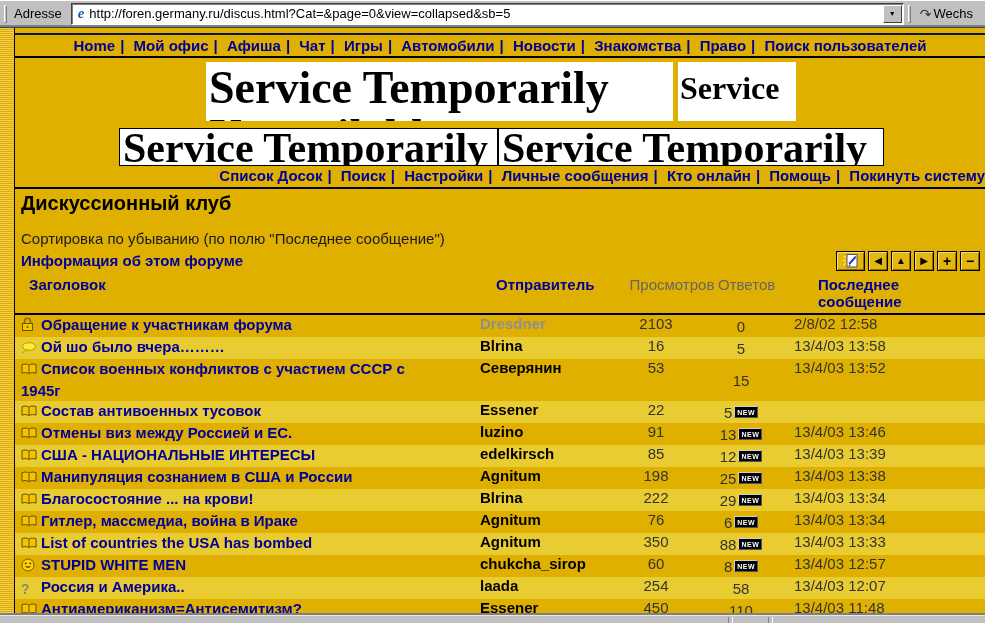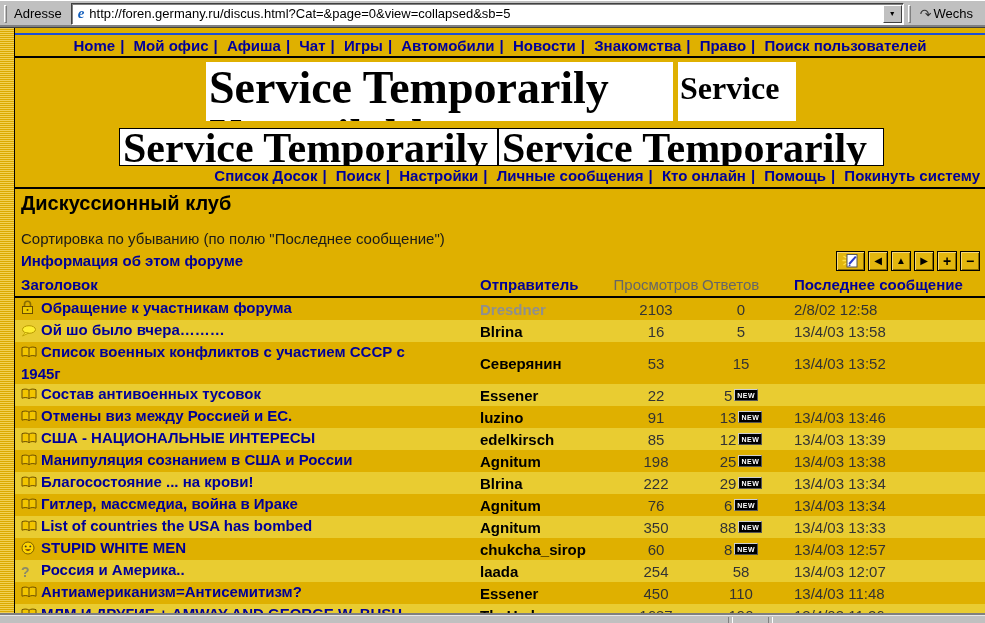--- a/index.html
+++ b/index.html
@@ -35,38 +35,38 @@
     overflow:hidden; white-space:nowrap; }
   .go-icon { font-size:14px; color:#333; margin-right:2px; }
   .go-label { font-size:13px; color:#000; }
   
   .page {
     position:absolute; top:28px; left:14px; width:971px; height:595px;
     background:#dfb000; border-left:1px solid #000; overflow:hidden;
   }
   .topnav {
     margin-top:5px; height:25px; line-height:21px;
-    border-top:2px solid #1d4ed8; border-bottom:2px solid #000;
+    border-top:2px solid #0f172a; border-bottom:2px solid #000;
     text-align:center; font-size:15px; font-weight:bold; color:#000099;
   }
   .nav-unit { display:inline; }
   .nav-sep { margin:0 5px; }
   .nav-unit:last-child .nav-sep { display:none; }
   .nav-link { cursor:pointer; }
   
   .banners { position:relative; height:108px; }
   .adbox { position:absolute; background:#fff; overflow:hidden;
     font-family:"Liberation Serif",serif; font-weight:bold; color:#000; }
   .adbox-a { left:191px; top:4px;  width:467px; height:59px; font-size:46px; line-height:48px; padding:2px 0 0 3px; }
   .adbox-b { left:663px; top:4px;  width:118px; height:59px; font-size:32px; line-height:48px; padding:2px 0 0 2px; }
   .adbox-c { left:104px; top:70px; width:379px; height:38px; font-size:42px; line-height:48px; padding-left:3px; border:1px solid #000; }
   .adbox-c .adtxt, .adbox-d .adtxt { display:block; margin-top:-5px; }
   .adbox-d { left:483px; top:70px; width:386px; height:38px; font-size:42px; line-height:48px; padding-left:3px; border:1px solid #000; }
   
-  .forumnav { height:23px; line-height:20px; text-align:right; padding-right:5px;
+  .forumnav { height:23px; line-height:20px; text-align:right; 
     font-size:15px; font-weight:bold; color:#000099; border-bottom:2px solid #000; }
   
   .page-title { margin:3px 0 16px 6px; font-size:20px; line-height:22px; font-weight:bold; color:#000; }
   .subtitle { margin:1px 0 0 6px; font-size:15px; line-height:17px; color:#1a1a1a; }
   .info-row { display:flex; justify-content:space-between; align-items:center; margin:3px 5px 0 6px; height:21px; }
   .info-link { font-size:15px; font-weight:bold; color:#000099; cursor:pointer; }
   .toolbar { display:flex; }
   .tbtn { height:20px; min-width:20px; margin-left:3px; background:#e3b70e;
     border:1px solid #000;
     box-shadow: inset 1px 1px 0 #f6d879, inset -1px -1px 0 #8a6d00;
@@ -75,24 +75,24 @@
   .tbtn-new { width:29px; }
   .tbtn-pm { font-size:14px; font-weight:bold; }
   
   .thead { display:flex; margin-top:5px; padding-bottom:3px; border-bottom:2px solid #000;
     font-size:15px; align-items:baseline; }
   .c-title   { width:462px; padding-left:6px; }
   .c-sender  { width:133px; padding-left:3px; }
   .c-views   { width:92px;  text-align:center; }
   .c-replies { width:78px;  text-align:left; }
   .c-last    { flex:1; padding-left:14px; }
-  .h-link { font-weight:bold; color:#000099; cursor:pointer; }
+  .h-link { font-weight:bold; color:#000099; cursor:pointer;margin-left:8px; }
   .h-gray { color:#666; }
   .rows { width:100%; }
-  .row { display:flex; align-items:center; min-height:21px; font-size:15px; }
+  .row { display:flex; min-height:21px; font-size:15px; }
   .row:nth-of-type(even) { background:#e9cc31; }
   .cell-title { width:462px; padding-left:6px; font-weight:bold; color:#000099;
     line-height:20px; white-space:pre-wrap; }
   .title-link { cursor:pointer; }
   .ticon { display:inline-block; width:20px; vertical-align:-2px; }
   .ticon .ic { display:none; }
   .icontype-lock .ic-lock, .icontype-book .ic-book, .icontype-bubble .ic-bubble,
   .icontype-smiley .ic-smiley { display:inline-block; }
   .icontype-question .ic-question { display:inline; font-size:14px; font-weight:bold; color:#8a8a6a; }
   .cell-sender { width:133px; padding-left:3px; font-weight:bold; color:#000; cursor:pointer; }

